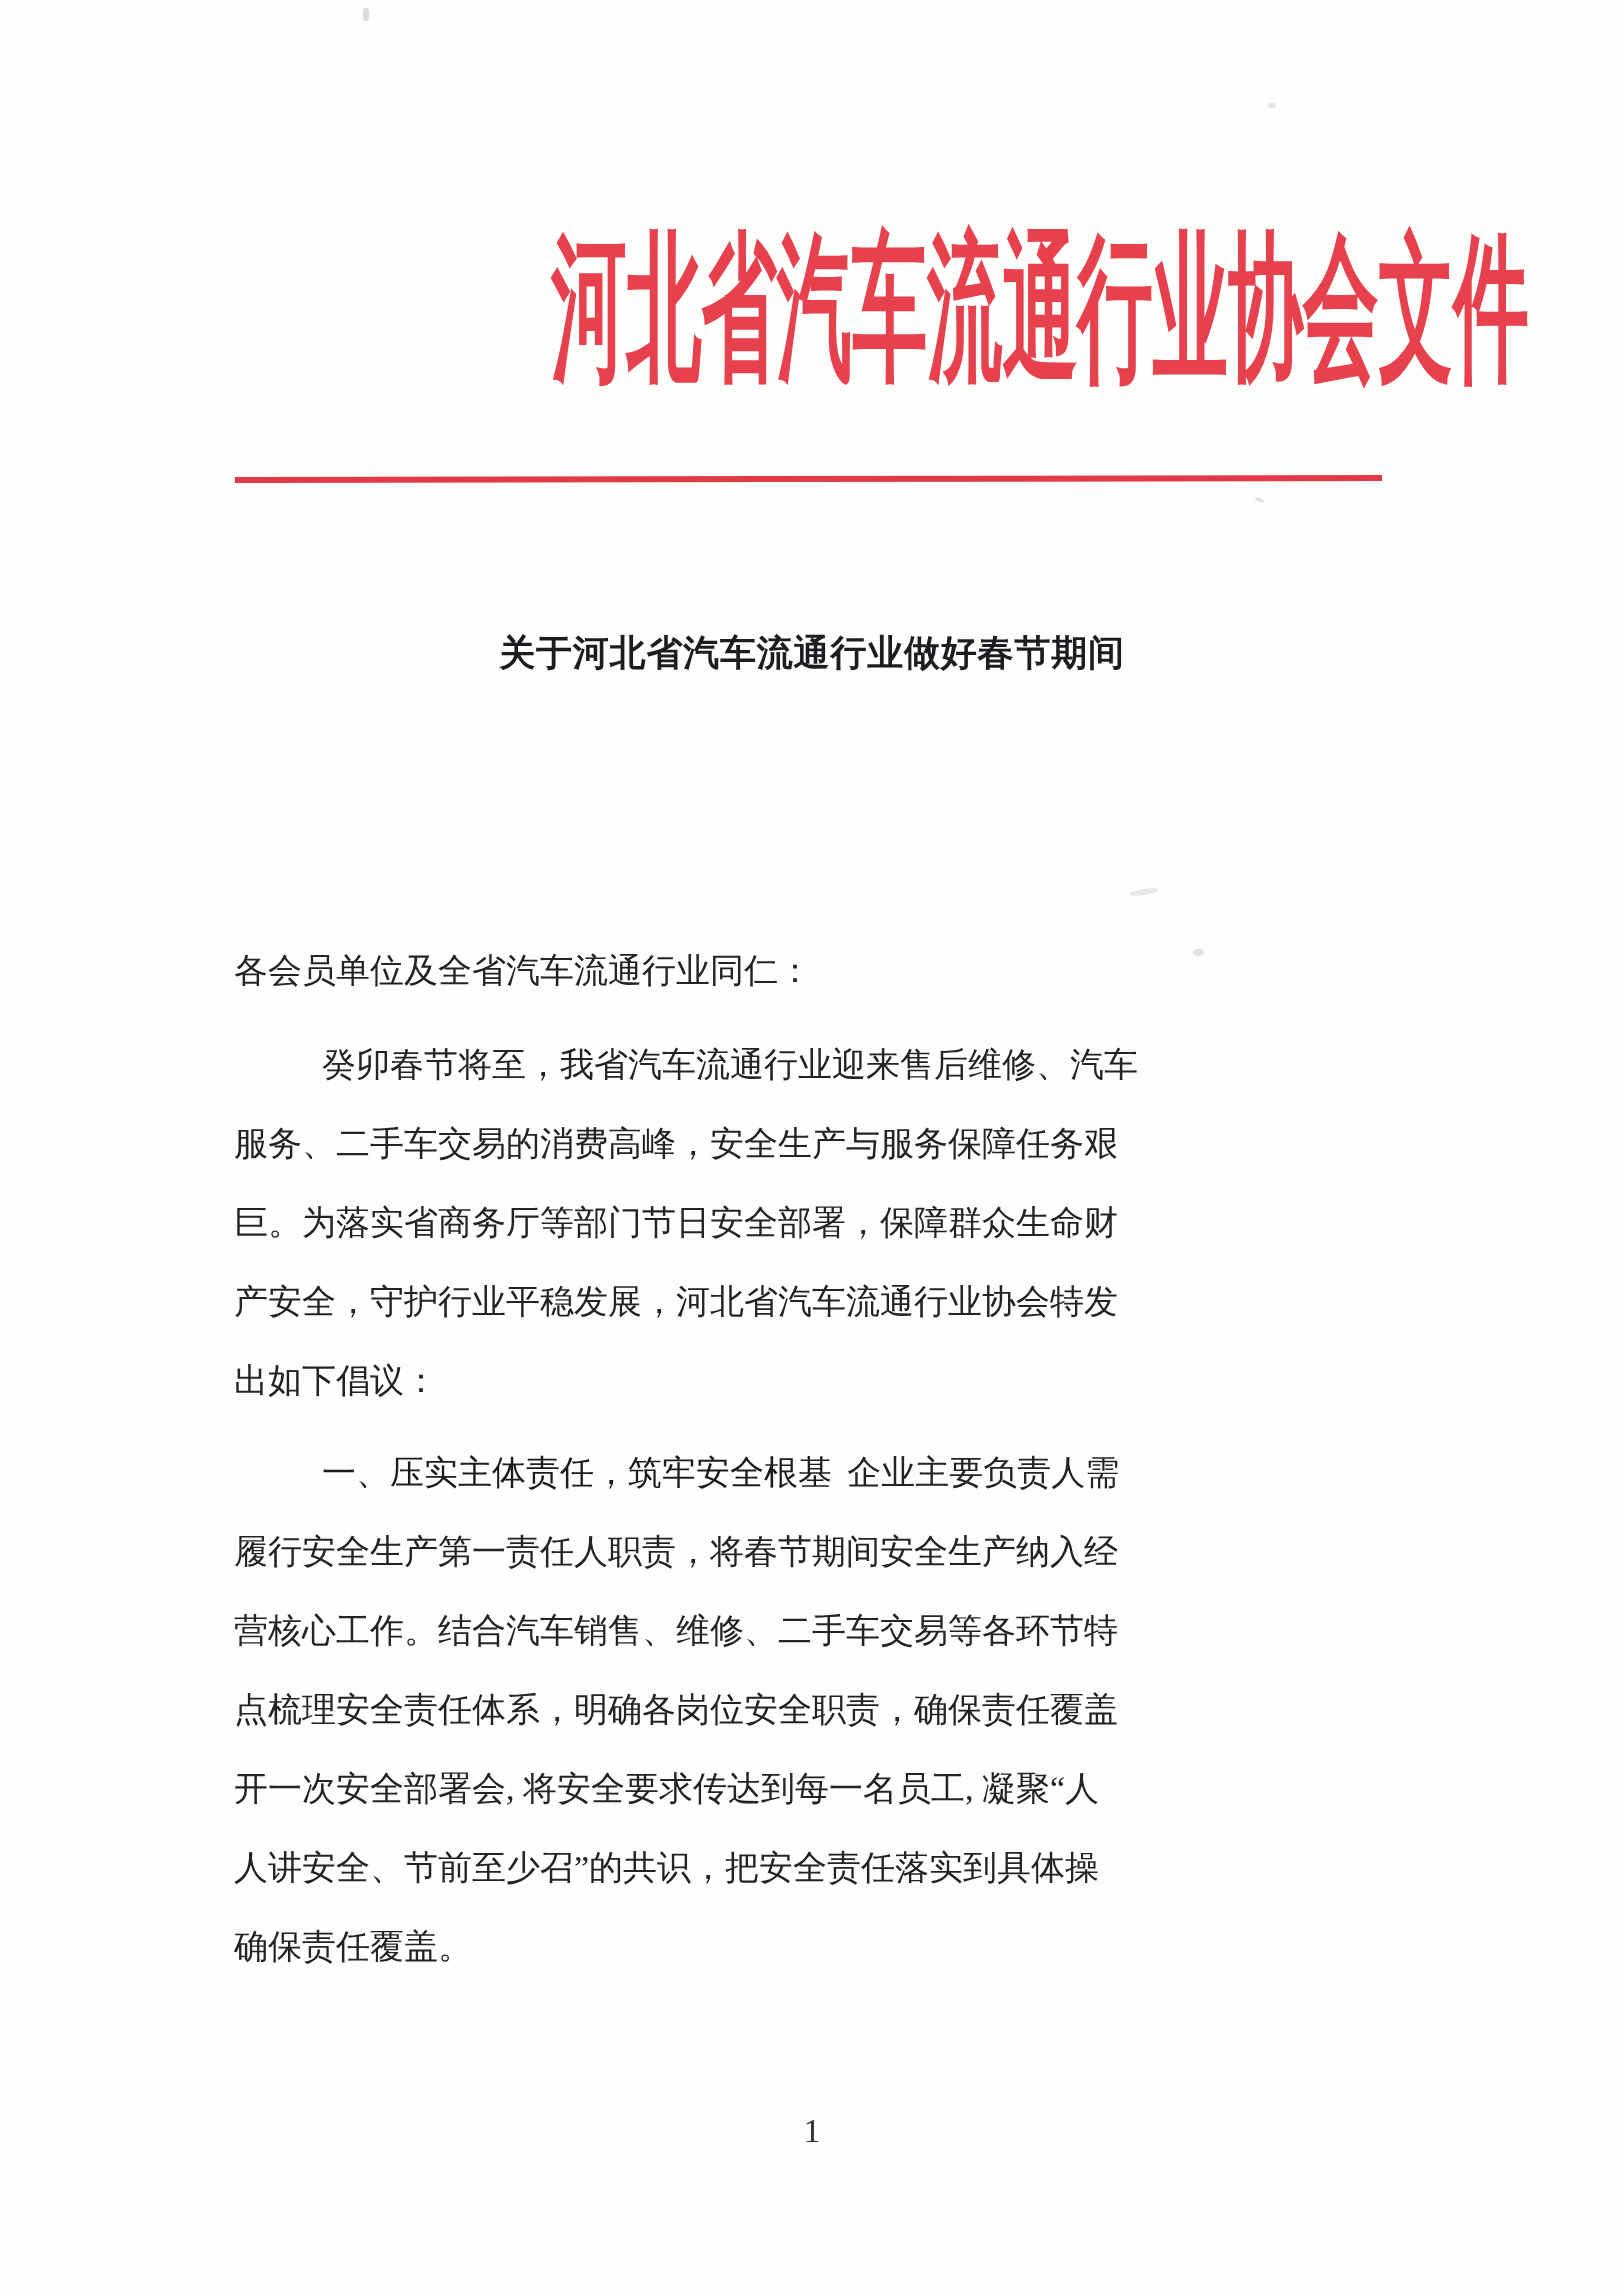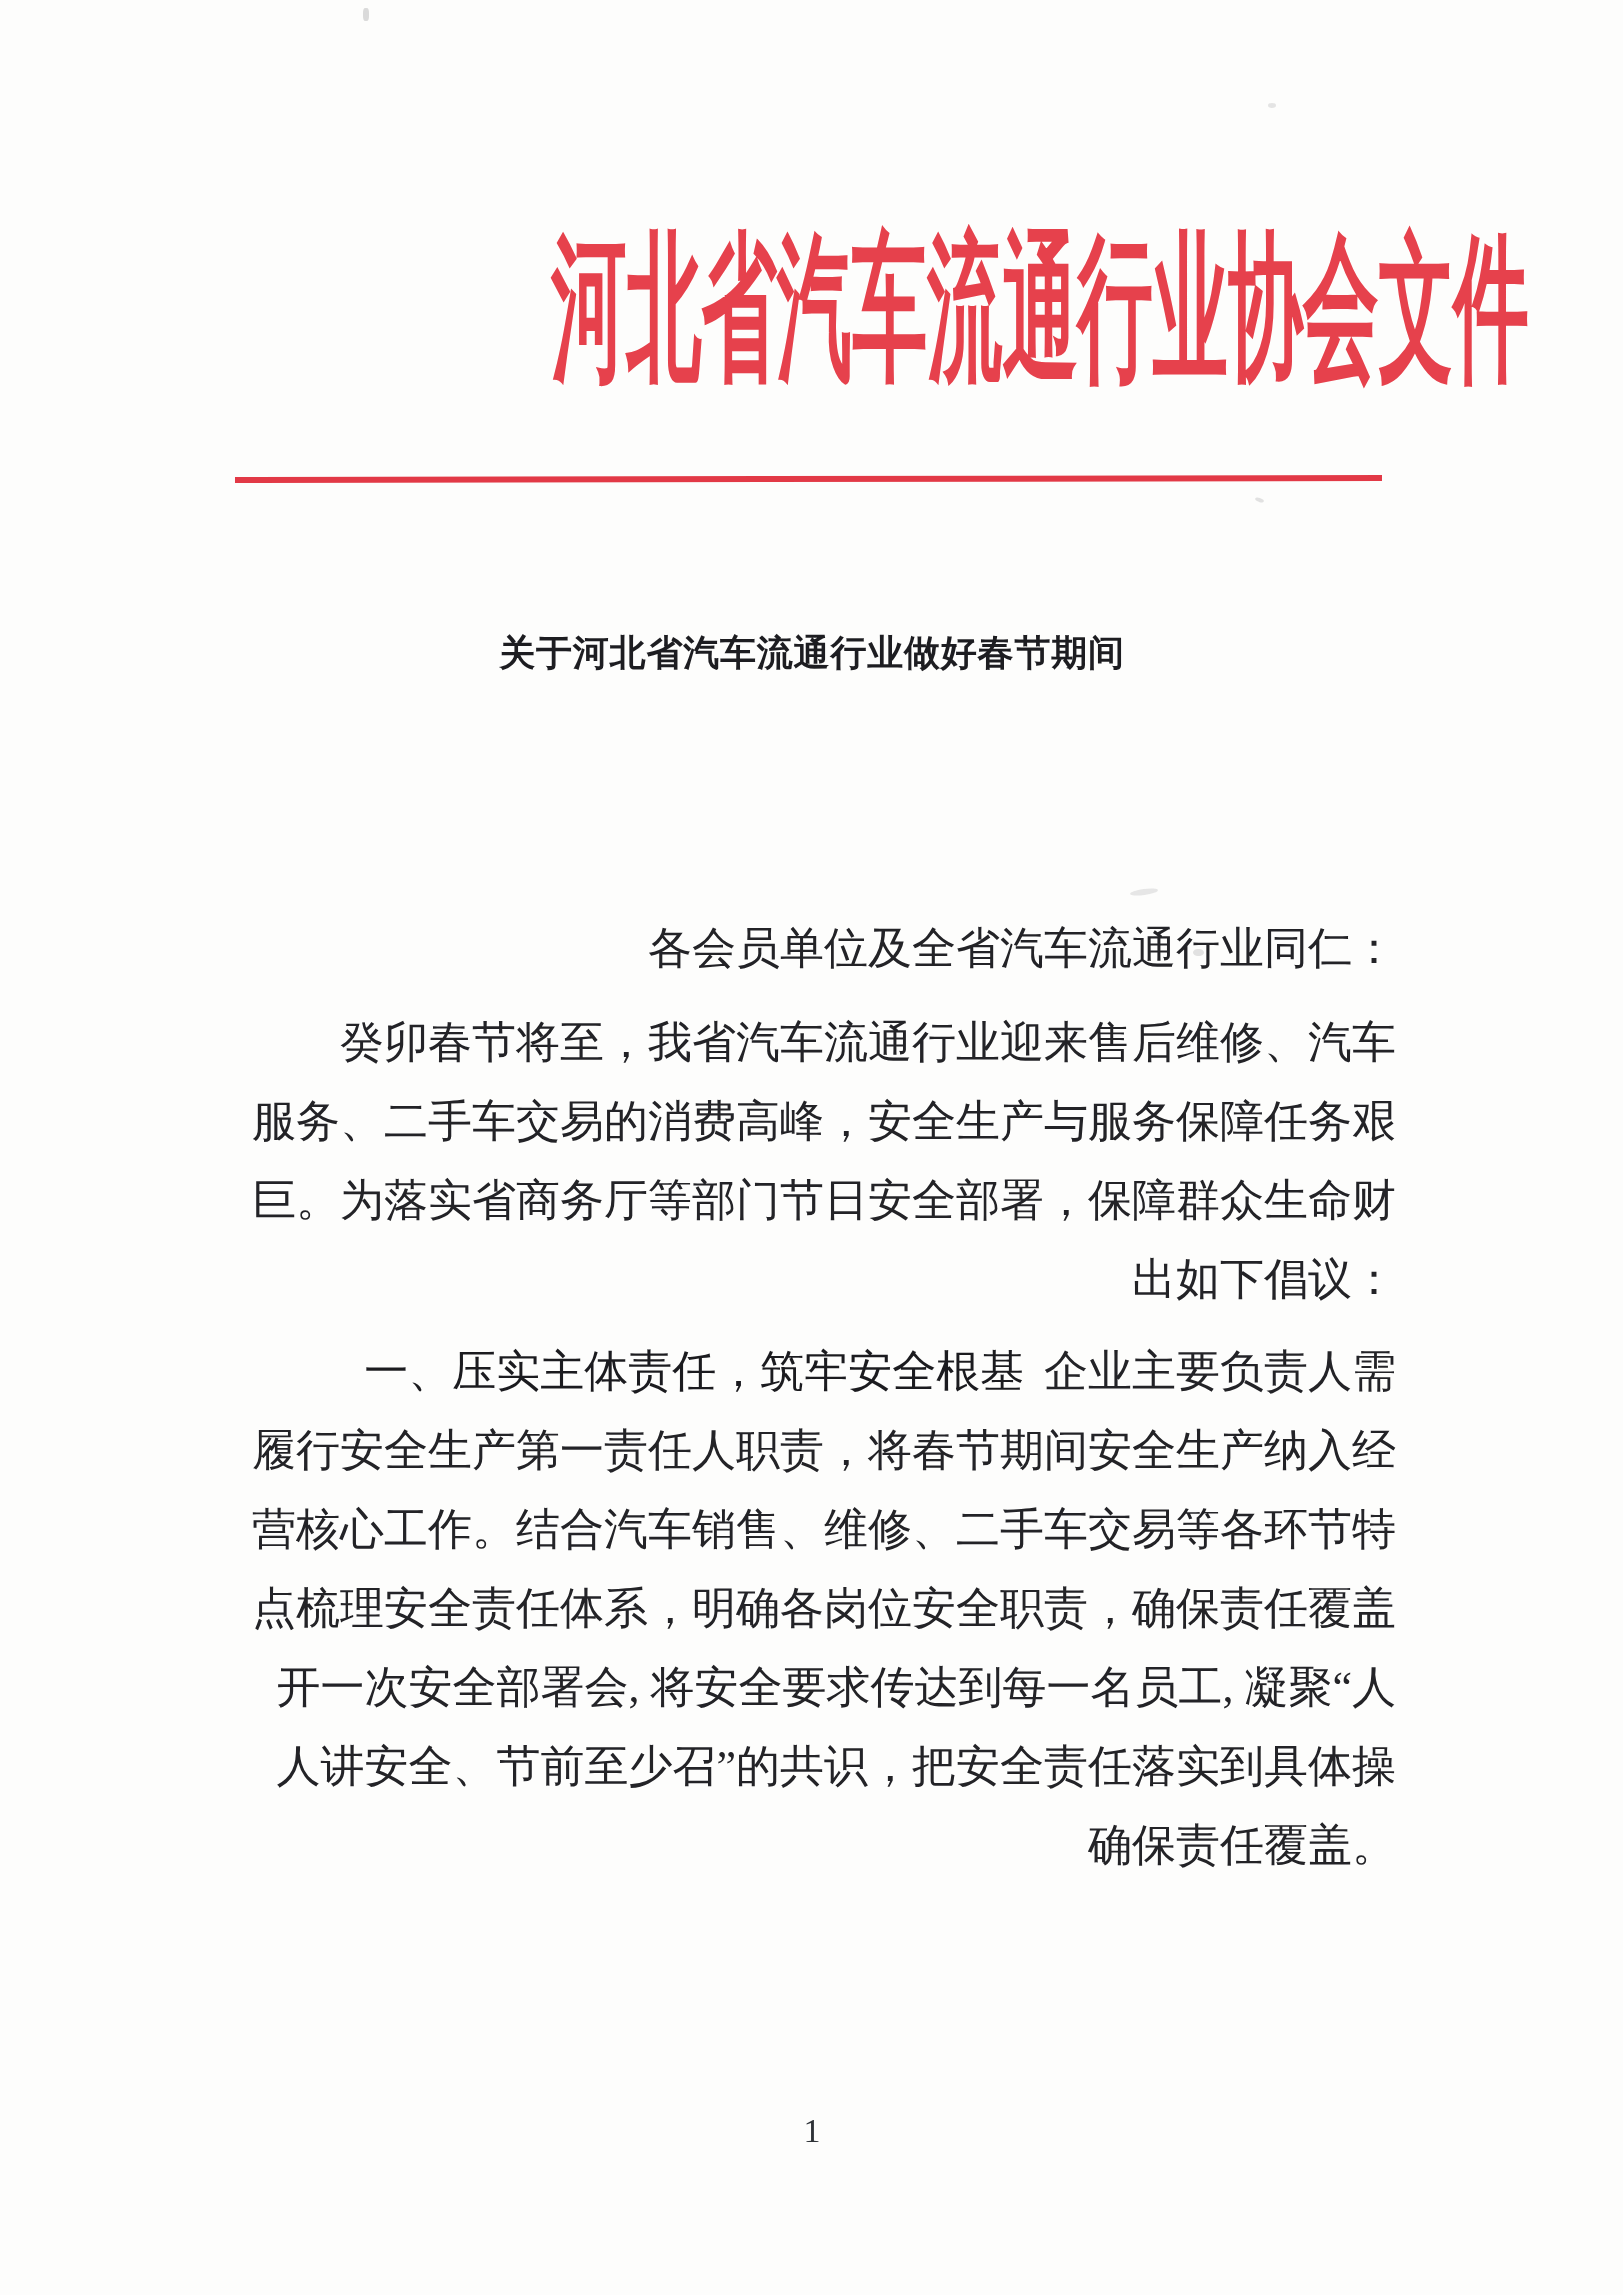--- a/index.html
+++ b/index.html
@@ -54,26 +54,25 @@
     font-size: 36px;
     line-height: 59px;
     letter-spacing: 0.8px;
   }
   .doc-title.l1 { top: 624px; }
   .doc-title.l2 { top: 731px; }
 
   
   .body-block {
     position: absolute;
-    top: 909px;
+    top: 931px;
     left: 234px;
     width: 1162px;
-    font-size: 44px;
+    font-size: 34px;
     color: #232327;
-    text-align: right;
   }
   .line {
     height: 79px;
     line-height: 79px;
     white-space: nowrap;
   }
   .salutation { margin-bottom: 14.7px; }
   .indent { text-indent: 88px; }
   .section-lead { margin-top: 13px; }
   .section-lead b { font-weight: normal; color: #1b1b1f; }
@@ -112,20 +111,21 @@
   <div class="red-rule"></div>
 
   <div class="doc-title l1">关于河北省汽车流通行业做好春节期间</div>
 
   <div class="body-block">
     <div class="line salutation">各会员单位及全省汽车流通行业同仁：</div>
 
     <div class="line indent">癸卯春节将至，我省汽车流通行业迎来售后维修、汽车</div>
     <div class="line">服务、二手车交易的消费高峰，安全生产与服务保障任务艰</div>
     <div class="line">巨。为落实省商务厅等部门节日安全部署，保障群众生命财</div>
+    <div class="line">产安全，守护行业平稳发展，河北省汽车流通行业协会特发</div>
     <div class="line">出如下倡议：</div>
 
     <div class="line indent section-lead">
       <b>一、压实主体责任，筑牢安全根基</b><span class="lead-rest">企业主要负责人需</span>
     </div>
 
     <div class="line">履行安全生产第一责任人职责，将春节期间安全生产纳入经</div>
     <div class="line">营核心工作。结合汽车销售、维修、二手车交易等各环节特</div>
     <div class="line">点梳理安全责任体系，明确各岗位安全职责，确保责任覆盖</div>
     <div class="line">开一次安全部署会, 将安全要求传达到每一名员工, 凝聚“人</div>

